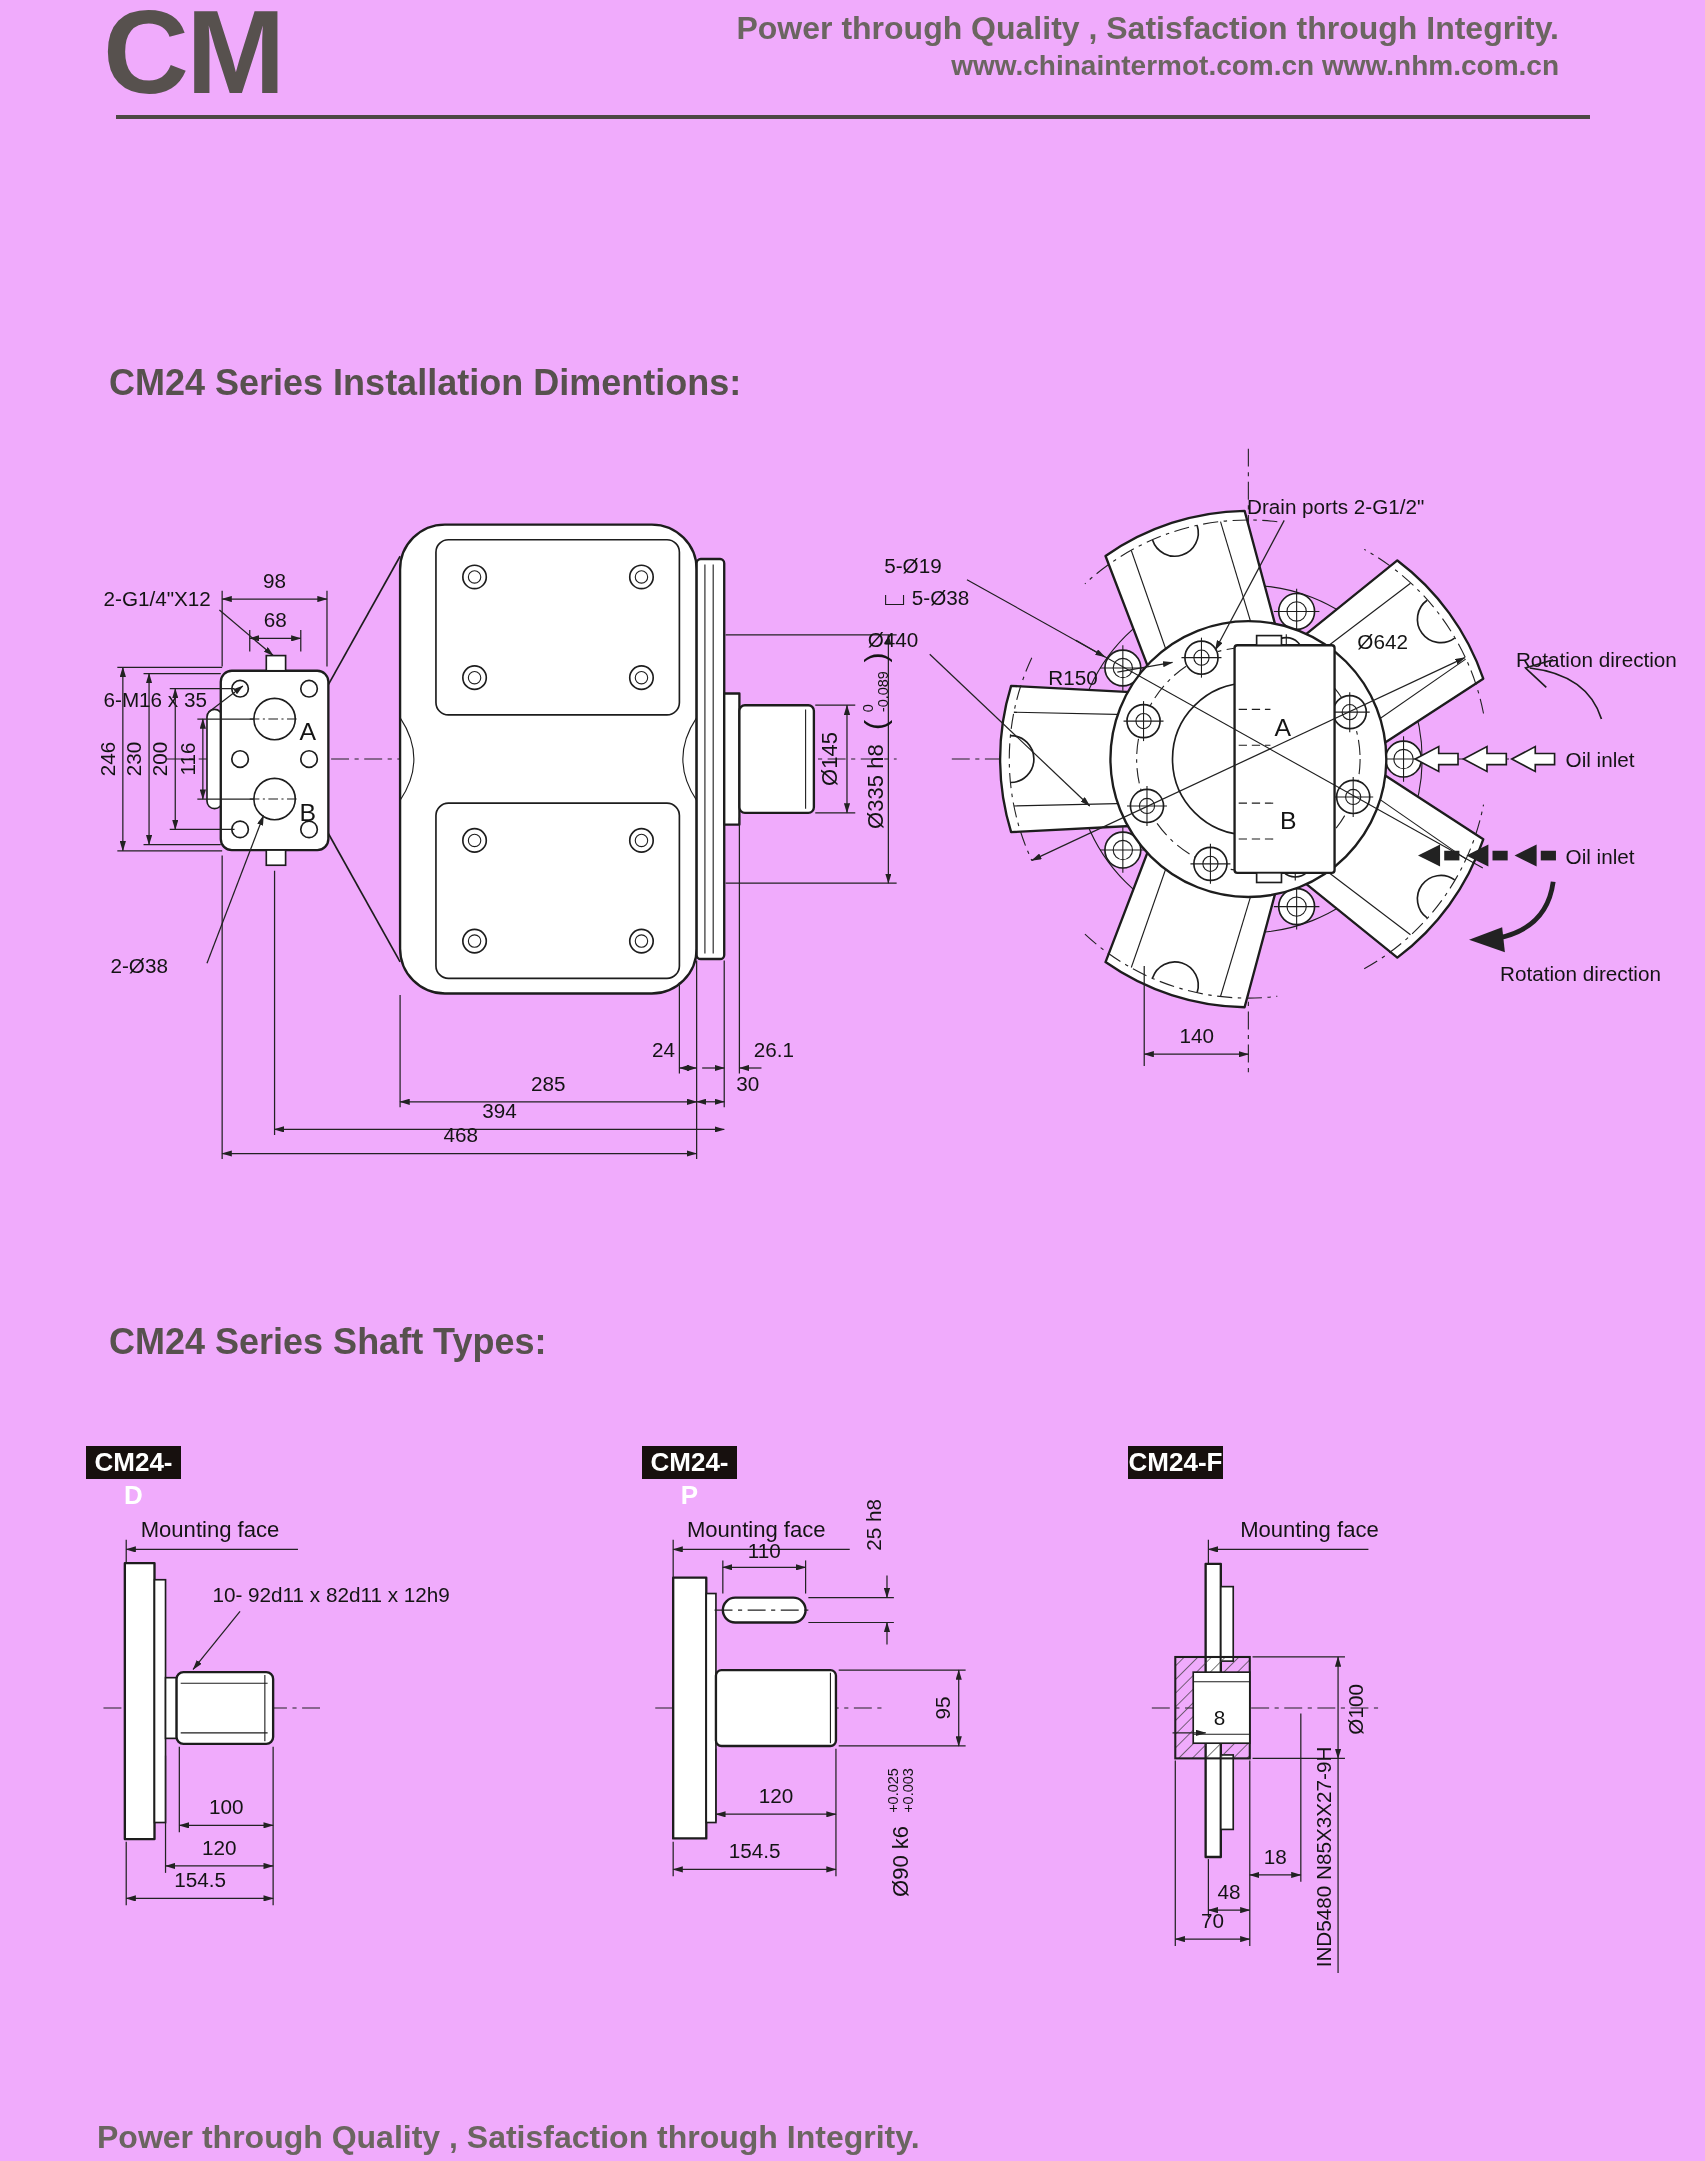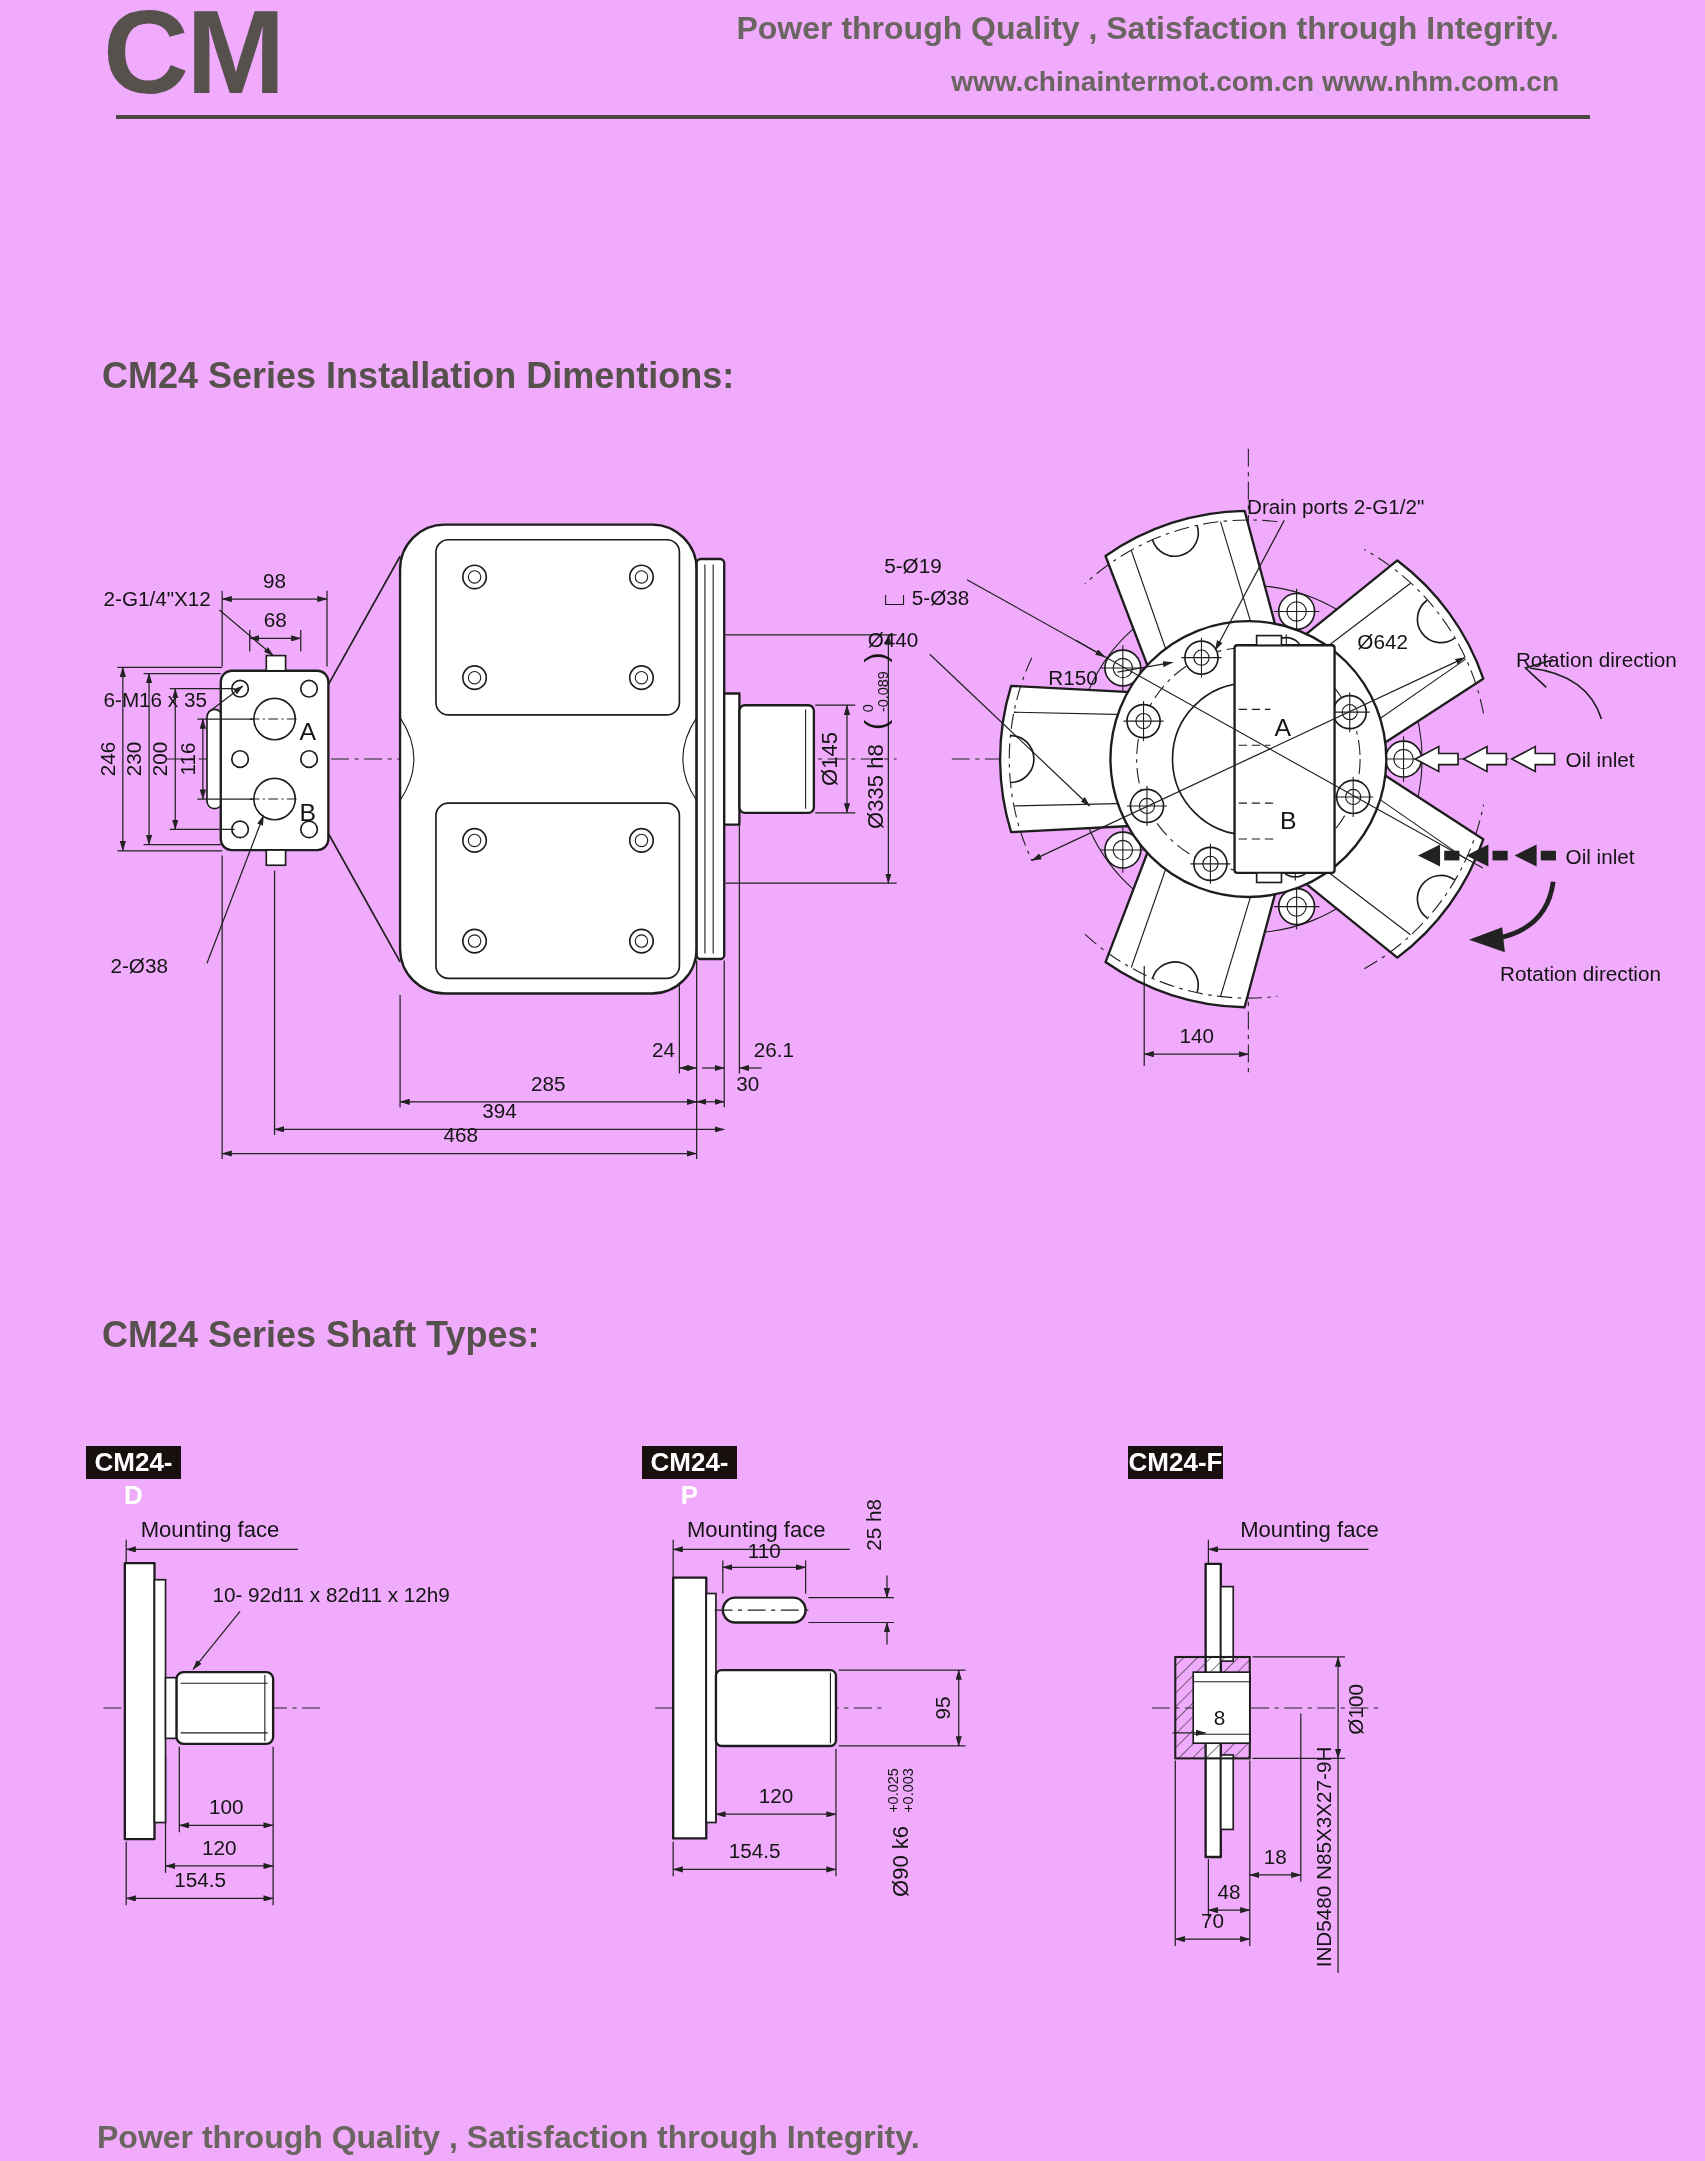--- a/index.html
+++ b/index.html
@@ -1,26 +1,26 @@
 <!DOCTYPE html>
 <html style="font-size:11px"><head>
 <meta charset="utf-8">
 <style>
   html,body{margin:0;padding:0;background:#ffffff;}
   .page{position:relative;width:1705px;height:2161px;background:#f0abfc;overflow:hidden;
         font-family:"Liberation Sans",sans-serif;color:#1d1d1d;}
   .logo{position:absolute;left:103px;top:-16.6px;font-size:119px;font-weight:bold;
         letter-spacing:-2.8px;color:#57514e;}
   .tagline{position:absolute;right:146px;top:9.7px;font-size:32px;font-weight:bold;color:#6b6561;}
-  .urls{position:absolute;right:146px;top:66px;font-size:28px;font-weight:bold;color:#6b6561;}
+  .urls{position:absolute;right:146px;top:50px;font-size:28px;font-weight:bold;color:#6b6561;}
   .rule{position:absolute;left:116px;top:115px;width:1474px;height:4.1px;background:#4d4844;}
   .titlebar{position:absolute;left:90px;top:222px;width:1468px;height:79px;
             background:#e3e3e5;border:2.1px solid #6e6e6e;box-sizing:border-box;
             text-align:center;line-height:73px;font-size:50px;font-weight:bold;color:#241f1c;}
-  .sec{position:absolute;left:97px;margin:5px;font-size:36px;font-weight:bold;color:#57514e;}
+  .sec{position:absolute;left:97px;margin:12px;font-size:36px;font-weight:bold;color:#57514e;}
   #sec1{top:350px;}
   #sec2{top:1309px;}
   .slabel{position:absolute;top:1446px;width:95px;height:33px;background:#17100e;color:#ffffff;
           font-size:26px;font-weight:bold;line-height:33px;text-align:center;}
   .footer{position:absolute;left:97px;top:2119px;font-size:32px;font-weight:bold;color:#6b6561;}
   svg{position:absolute;left:0;}
   .ol{fill:#ffffff;stroke:#1d1d1d;stroke-width:3.4;stroke-linejoin:round;}
   .ol2{fill:none;stroke:#1d1d1d;stroke-width:2.4;}
   .olf{fill:#ffffff;stroke:#1d1d1d;stroke-width:2.4;}
   .thin{fill:none;stroke:#1d1d1d;stroke-width:1.6;}

